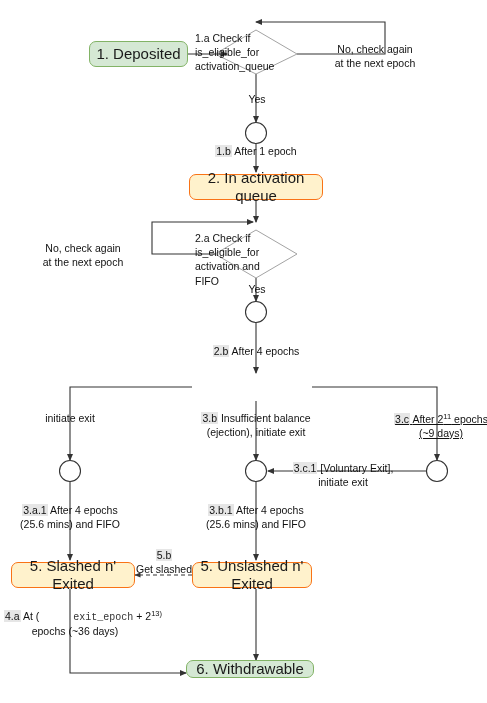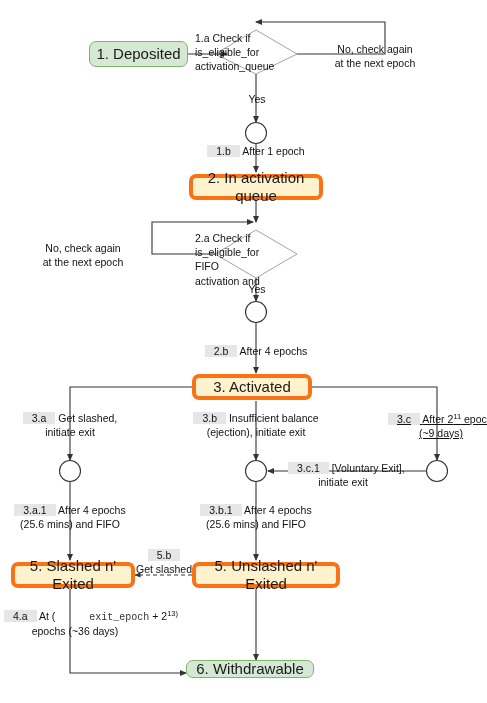--- a/index.html
+++ b/index.html
@@ -6,26 +6,26 @@
   body{width:487px;height:703px;overflow:hidden;
        font-family:"Liberation Sans", sans-serif;}
   #canvas{position:relative;width:487px;height:703px;}
   svg{position:absolute;left:0;top:0;width:487px;height:703px;}
 
   .node{position:absolute;box-sizing:border-box;display:flex;
         align-items:center;justify-content:center;text-align:center;
         font-size:15px;color:#1a1a1a;border-radius:7px;
         font-family:"Liberation Sans", sans-serif;line-height:1.2;}
   .node.green{background:#d5e8d4;border:1px solid #82b366;}
-  .node.yellow{background:#fff2cc;border:4px solid #f97316;}
+  .node.yellow{background:#fff2cc;border:1px solid #f97316;}
 
   .lbl{position:absolute;font-size:10.5px;color:#111111;text-align:center;
        line-height:1.35;white-space:nowrap;
        font-family:"Liberation Sans", sans-serif;}
-  .lbl .tag{background:#e6e6e6;padding:0 9px;}
+  .lbl .tag{background:#e6e6e6;padding:0 1px;}
   .lbl .mono{font-family:"Liberation Mono", monospace;font-size:10px;
              color:#333;padding-left:34px;}
   .lbl sup{font-size:7.5px;vertical-align:super;}
 
   .diamond-txt{position:absolute;font-size:10.5px;color:#111111;
                line-height:1.35;white-space:nowrap;}
 </style>
 </head>
 <body>
 
@@ -84,25 +84,24 @@
       <path d="M256,30 L297,54 L256,74 L215,54 Z" stroke="#999999" stroke-width="0.9"></path>
 
       <path d="M256,230 L297,254 L256,278 L215,254 Z" stroke="#999999" stroke-width="0.9"></path>
     </g>
   </svg>
 
   <div class="node green" style="left:89px;top:41px;width:99px;height:26px;">1. Deposited</div>
 
   <div class="node yellow" style="left:189px;top:174px;width:134px;height:26px;">2. In activation queue</div>
 
-  <div class="node yellow" style="left:192px;top:374px;width:120px;height:26px;">3. Activated</div>
 
   <div class="node yellow" style="left:11px;top:562px;width:124px;height:26px;">5. Slashed n' Exited</div>
 
-  <div class="node yellow" style="left:192px;top:562px;width:148px;height:26px;">5. Unslashed n' Exited</div>
+  <div class="node yellow" style="left:192px;top:562px;width:120px;height:26px;">5. Unslashed n' Exited</div>
 
   <div class="node green" style="left:186px;top:660px;width:128px;height:18px;">6. Withdrawable</div>
 
   <div class="diamond-txt" style="left:195px;top:31px;width:122px;">
     <div><span class="tag">1.a</span>
          <span>Check if</span></div>
     <div class="mono">is_eligible_for</div>
     <div class="mono">activation_queue</div>
   </div>
 
@@ -115,40 +114,38 @@
 
   <div class="lbl" style="left:196px;top:144px;width:120px;">
     <div><span class="tag">1.b</span>
          <span>After 1 epoch</span></div>
   </div>
 
   <div class="diamond-txt" style="left:195px;top:231px;width:122px;">
     <div><span class="tag">2.a</span>
          <span>Check if</span></div>
     <div class="mono">is_eligible_for</div>
-    <div>FIFO</div>
     <div><span class="mono">activation</span>
          <span>and</span></div>
+    <div>FIFO</div>
   </div>
 
   <div class="lbl" style="left:240px;top:282px;width:34px;">Yes</div>
 
   <div class="lbl" style="left:28px;top:241px;width:110px;">
     <div>No, check again</div>
     <div>at the next epoch</div>
   </div>
 
   <div class="lbl" style="left:191px;top:344px;width:130px;">
     <div><span class="tag">2.b</span>
          <span>After 4 epochs</span></div>
   </div>
 
   <div class="lbl" style="left:10px;top:411px;width:120px;">
-    <div><span class="tag">3.a</span>
-         <span>Get slashed,</span></div>
     <div>initiate exit</div>
   </div>
 
   <div class="lbl" style="left:181px;top:411px;width:150px;">
     <div><span class="tag">3.b</span>
          <span>Insufficient balance</span></div>
     <div>(ejection), initiate exit</div>
   </div>
 
   <div class="lbl" style="left:388px;top:411px;width:106px;text-decoration:underline;">

